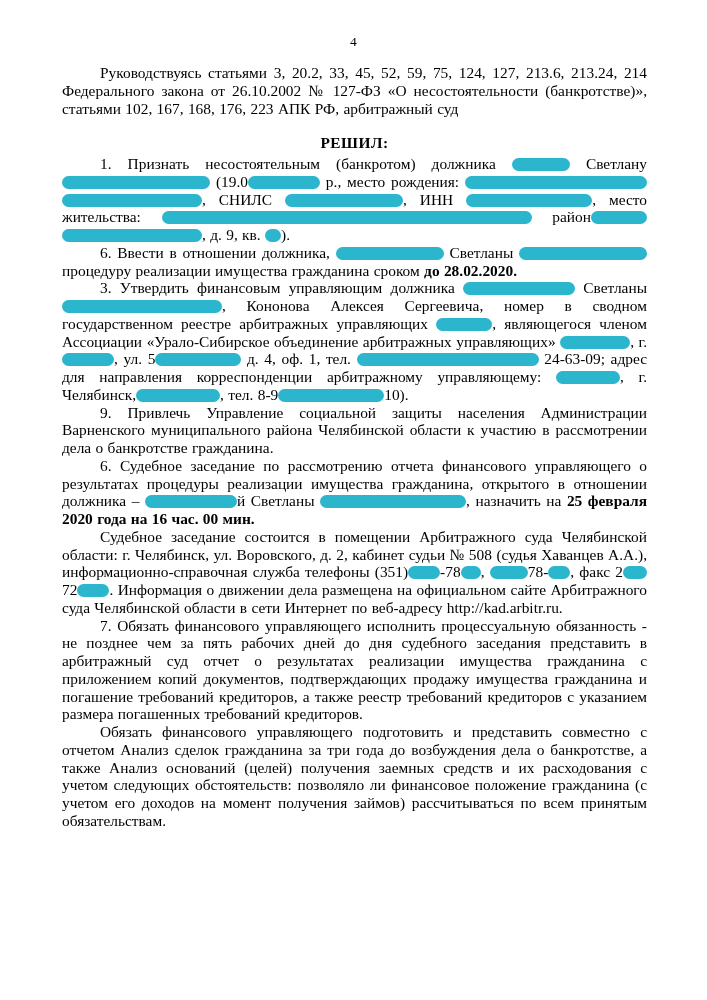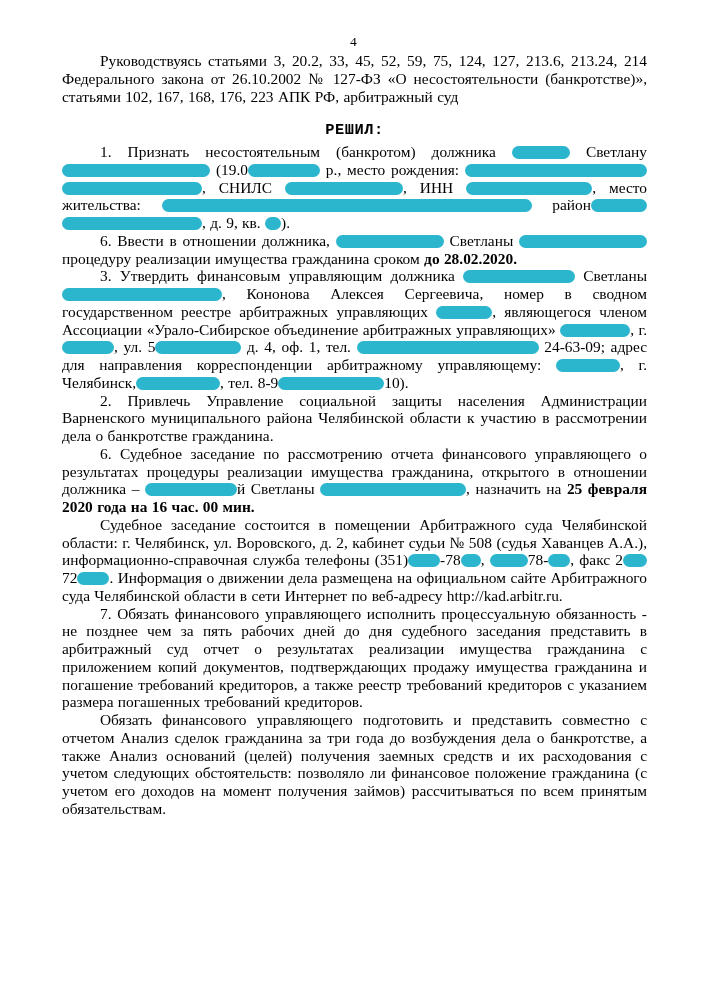--- a/index.html
+++ b/index.html
@@ -18,37 +18,36 @@
   .pageno {
     text-align: center;
     font-size: 13.5px;
     padding-top: 34px;
     letter-spacing: 0.5px;
   }
   .doc-body {
     position: absolute;
     left: 62px;
     right: 60px;
-    top: 52px;
+    top: 64px;
   }
   .para {
     margin: 0;
     font-size: 15.4px;
     line-height: 17.75px;
     text-align: justify;
     text-indent: 38px;
     word-spacing: 0.5px;
   }
   .heading {
     margin: 17px 0 3px 0;
     text-align: center;
     text-indent: 0;
     font-weight: bold;
     letter-spacing: 0.5px;
-    font-family: Liberation Mono, monospace;
   }
   .bold { font-weight: bold; }
   .redact {
     display: inline-block;
     background: var(--redact, #2bb6ce);
     height: 13px;
     border-radius: 7px;
     vertical-align: -2px;
   }
 </style>
@@ -57,19 +56,19 @@
 
 <div class="page">
   <div class="pageno">4</div>
   <div class="doc-body">
     <p class="para">Руководствуясь статьями 3, 20.2, 33, 45, 52, 59, 75, 124, 127, 213.6, 213.24, 214 Федерального закона от 26.10.2002 № 127-ФЗ «О несостоятельности (банкротстве)», статьями 102, 167, 168, 176, 223 АПК РФ, арбитражный суд</p>
     <p class="para heading">РЕШИЛ:</p>
 
   <p class="para"><span>1. Признать несостоятельным (банкротом) должника </span><span class="redact" style="width: 58px;"></span><span> Светлану </span><span class="redact" style="width: 148px;"></span><span> (19.0</span><span class="redact" style="width: 72px;"></span><span> р., место рождения: </span><span class="redact" style="width: 182px;"></span><span> </span><span class="redact" style="width: 140px;"></span><span>, СНИЛС </span><span class="redact" style="width: 118px;"></span><span>, ИНН </span><span class="redact" style="width: 126px;"></span><span>, место жительства: </span><span class="redact" style="width: 370px;"></span><span> район</span><span class="redact" style="width: 56px;"></span><span> </span><span class="redact" style="width: 140px;"></span><span>, д. 9, кв. </span><span class="redact" style="width: 16px;"></span><span>).</span></p>
       <p class="para"><span>6. Ввести в отношении должника, </span><span class="redact" style="width: 108px;"></span><span> Светланы </span><span class="redact" style="width: 128px;"></span><span> процедуру реализации имущества гражданина сроком </span><span class="bold">до 28.02.2020.</span></p>
       <p class="para"><span>3. Утвердить финансовым управляющим должника </span><span class="redact" style="width: 112px;"></span><span> Светланы </span><span class="redact" style="width: 160px;"></span><span>, Кононова Алексея Сергеевича, номер в сводном государственном реестре арбитражных управляющих </span><span class="redact" style="width: 56px;"></span><span>, являющегося членом Ассоциации «Урало-Сибирское объединение арбитражных управляющих» </span><span class="redact" style="width: 70px;"></span><span>, г. </span><span class="redact" style="width: 52px;"></span><span>, ул. 5</span><span class="redact" style="width: 86px;"></span><span> д. 4, оф. 1, тел. </span><span class="redact" style="width: 182px;"></span><span> 24-63-09; адрес для направления корреспонденции арбитражному управляющему: </span><span class="redact" style="width: 64px;"></span><span>, г. Челябинск,</span><span class="redact" style="width: 84px;"></span><span>, тел. 8-9</span><span class="redact" style="width: 106px;"></span><span>10).</span></p>
-      <p class="para"><span>2. Привлечь Управление социальной защиты населения Администрации Варненского муниципального района Челябинской области к участию в рассмотрении дела о банкротстве гражданина.</span></p>
+      <p class="para"><span>9. Привлечь Управление социальной защиты населения Администрации Варненского муниципального района Челябинской области к участию в рассмотрении дела о банкротстве гражданина.</span></p>
       <p class="para"><span>6. Судебное заседание по рассмотрению отчета финансового управляющего о результатах процедуры реализации имущества гражданина, открытого в отношении должника – </span><span class="redact" style="width: 92px;"></span><span>й Светланы </span><span class="redact" style="width: 146px;"></span><span>, назначить на </span><span class="bold">25 февраля 2020 года на 16 час. 00 мин.</span></p>
       <p class="para"><span>Судебное заседание состоится в помещении Арбитражного суда Челябинской области: г. Челябинск, ул. Воровского, д. 2, кабинет судьи № 508 (судья Хаванцев А.А.), информационно-справочная служба телефоны (351)</span><span class="redact" style="width: 32px;"></span><span>-78</span><span class="redact" style="width: 20px;"></span><span>, </span><span class="redact" style="width: 38px;"></span><span>78-</span><span class="redact" style="width: 22px;"></span><span>, факс 2</span><span class="redact" style="width: 24px;"></span><span>72</span><span class="redact" style="width: 32px;"></span><span>. Информация о движении дела размещена на официальном сайте Арбитражного суда Челябинской области в сети Интернет по веб-адресу http://kad.arbitr.ru.</span></p>
       <p class="para"><span>7. Обязать финансового управляющего исполнить процессуальную обязанность - не позднее чем за пять рабочих дней до дня судебного заседания представить в арбитражный суд отчет о результатах реализации имущества гражданина с приложением копий документов, подтверждающих продажу имущества гражданина и погашение требований кредиторов, а также реестр требований кредиторов с указанием размера погашенных требований кредиторов.</span></p>
       <p class="para"><span>Обязать финансового управляющего подготовить и представить совместно с отчетом Анализ сделок гражданина за три года до возбуждения дела о банкротстве, а также Анализ оснований (целей) получения заемных средств и их расходования с учетом следующих обстоятельств: позволяло ли финансовое положение гражданина (с учетом его доходов на момент получения займов) рассчитываться по всем принятым обязательствам.</span></p>
     </div>
 </div>
 
 </body></html>

